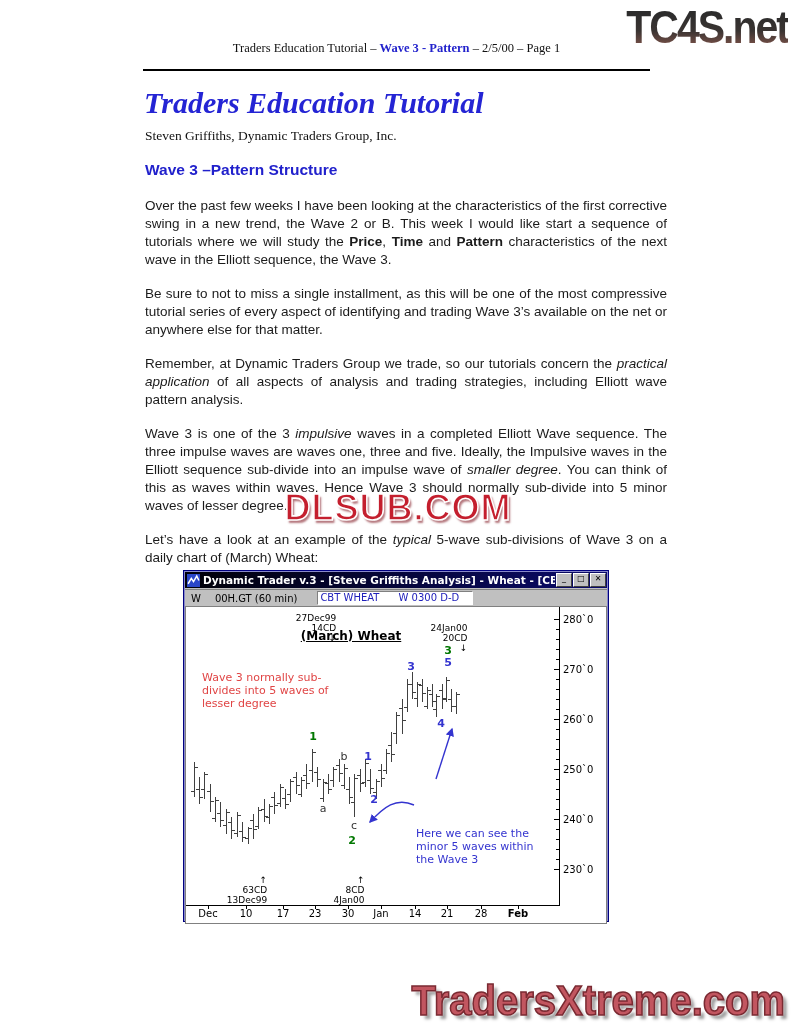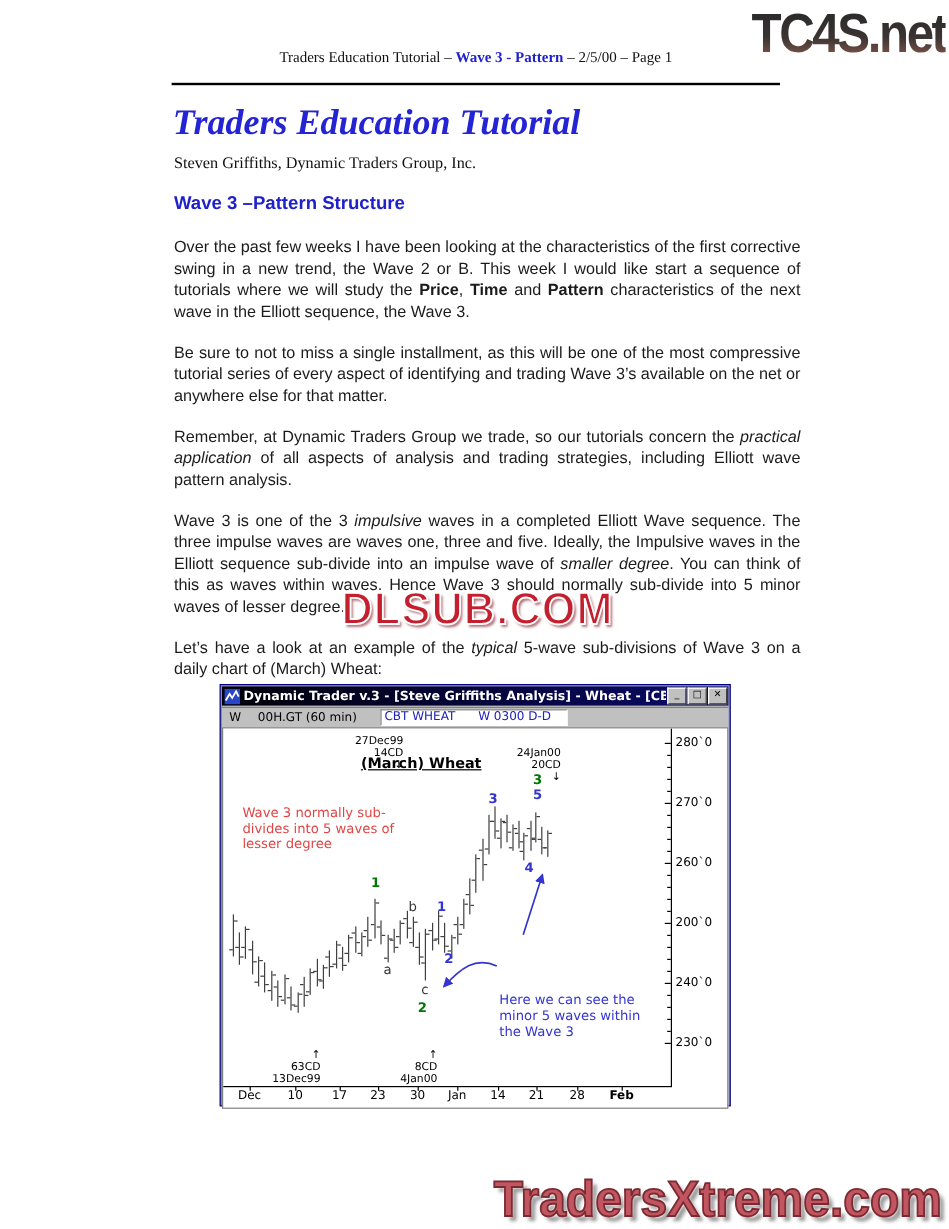--- a/index.html
+++ b/index.html
@@ -152,21 +152,21 @@
         <div class="tick" style="left: 370px; top: 72px; width: 3px; height: 1px;"></div>
         <div class="tick" style="left: 368px; top: 62px; width: 5px; height: 1px;"></div>
         <div class="tick" style="left: 370px; top: 52px; width: 3px; height: 1px;"></div>
         <div class="tick" style="left: 370px; top: 42px; width: 3px; height: 1px;"></div>
         <div class="tick" style="left: 370px; top: 32px; width: 3px; height: 1px;"></div>
         <div class="tick" style="left: 370px; top: 22px; width: 3px; height: 1px;"></div>
         <div class="tick" style="left: 368px; top: 12px; width: 5px; height: 1px;"></div>
         <div class="axis-label" style="left: 377px; top: 12px; transform: translateY(-50%);">280`0</div>
         <div class="axis-label" style="left: 377px; top: 62px; transform: translateY(-50%);">270`0</div>
         <div class="axis-label" style="left: 377px; top: 112px; transform: translateY(-50%);">260`0</div>
-        <div class="axis-label" style="left: 377px; top: 162px; transform: translateY(-50%);">200`0</div>
+        <div class="axis-label" style="left: 377px; top: 162px; transform: translateY(-50%);">250`0</div>
         <div class="axis-label" style="left: 377px; top: 212px; transform: translateY(-50%);">240`0</div>
         <div class="axis-label" style="left: 377px; top: 262px; transform: translateY(-50%);">230`0</div>
         <div class="tick" style="left: 22px; top: 298px; width: 1px; height: 4px;"></div>
         <div class="x-label" style="left: 22px;">Dec</div>
         <div class="tick" style="left: 60px; top: 298px; width: 1px; height: 4px;"></div>
         <div class="x-label" style="left: 60px;">10</div>
         <div class="tick" style="left: 97px; top: 298px; width: 1px; height: 4px;"></div>
         <div class="x-label" style="left: 97px;">17</div>
         <div class="tick" style="left: 129px; top: 298px; width: 1px; height: 4px;"></div>
         <div class="x-label" style="left: 129px;">23</div>

